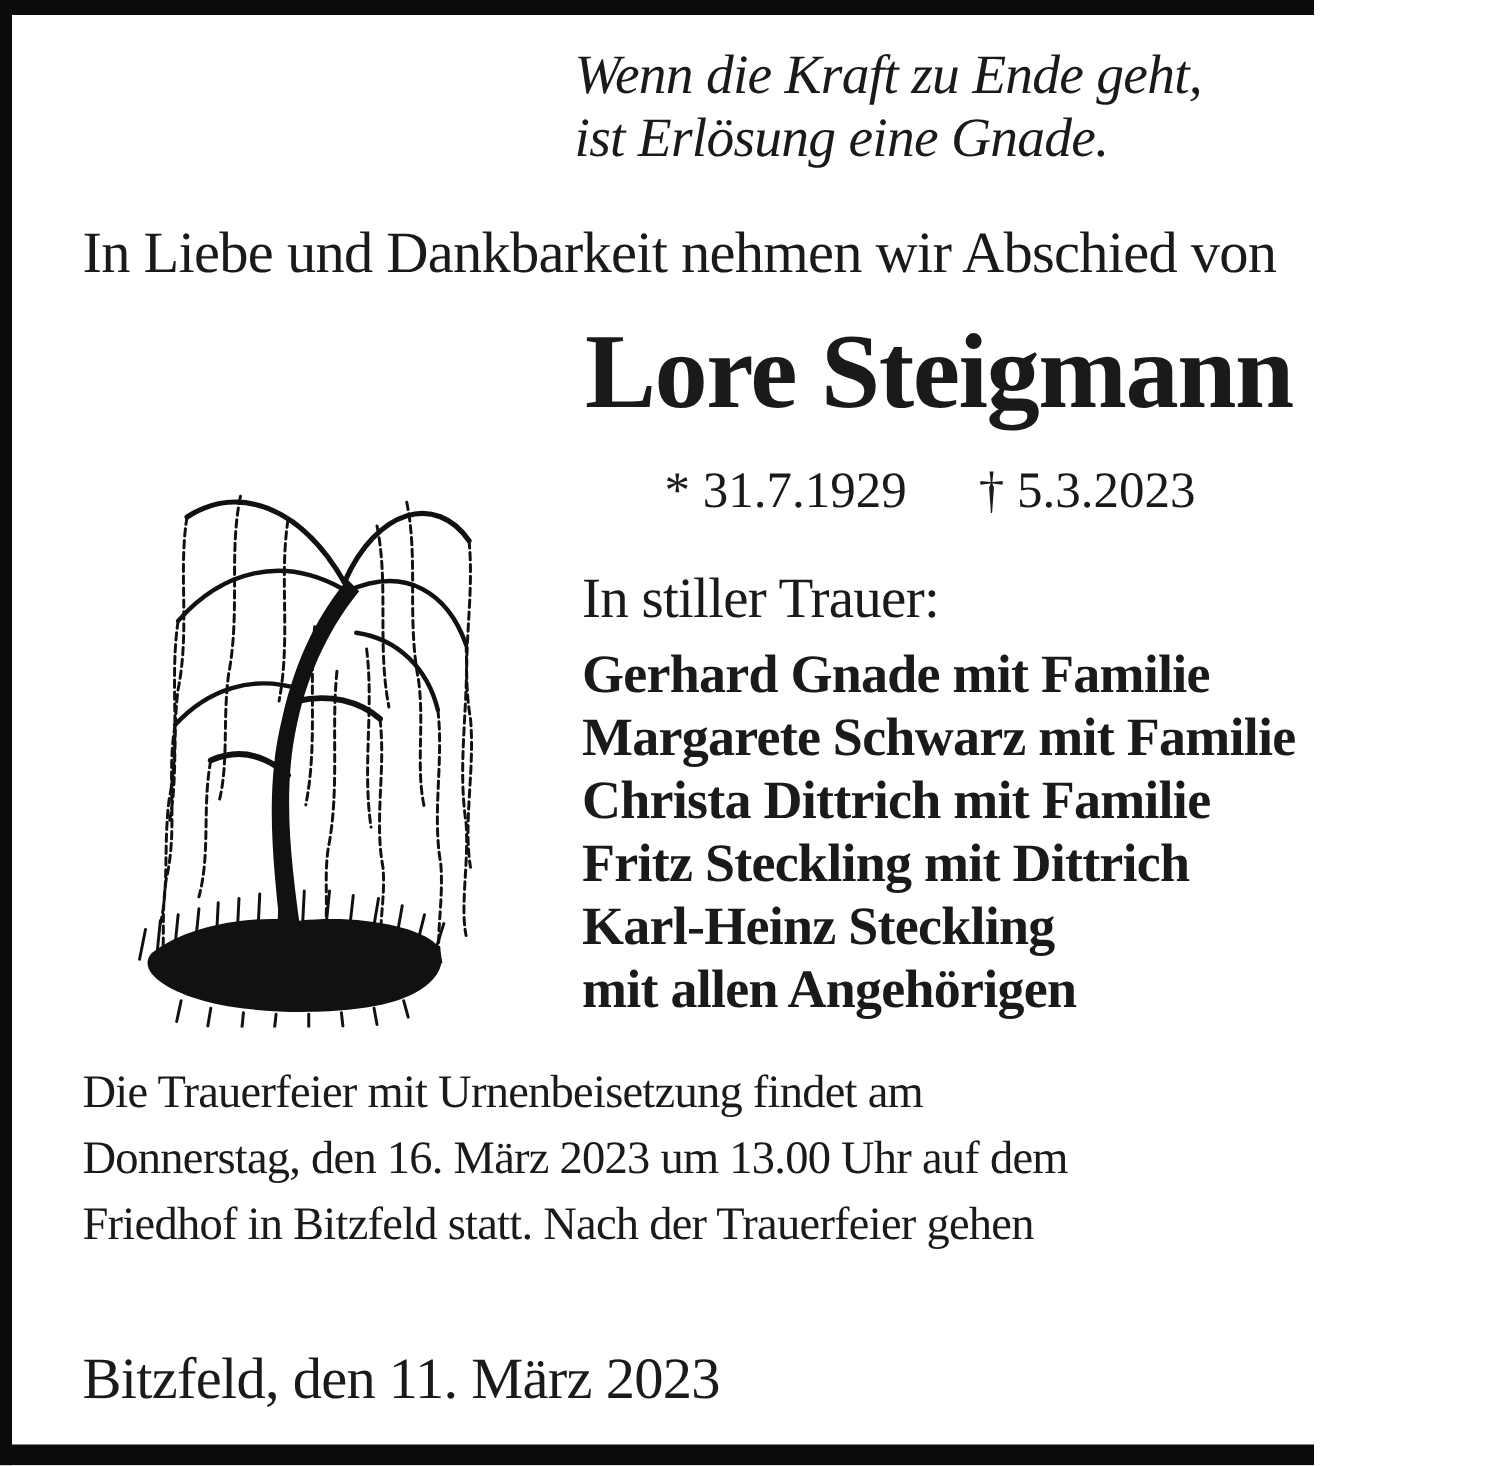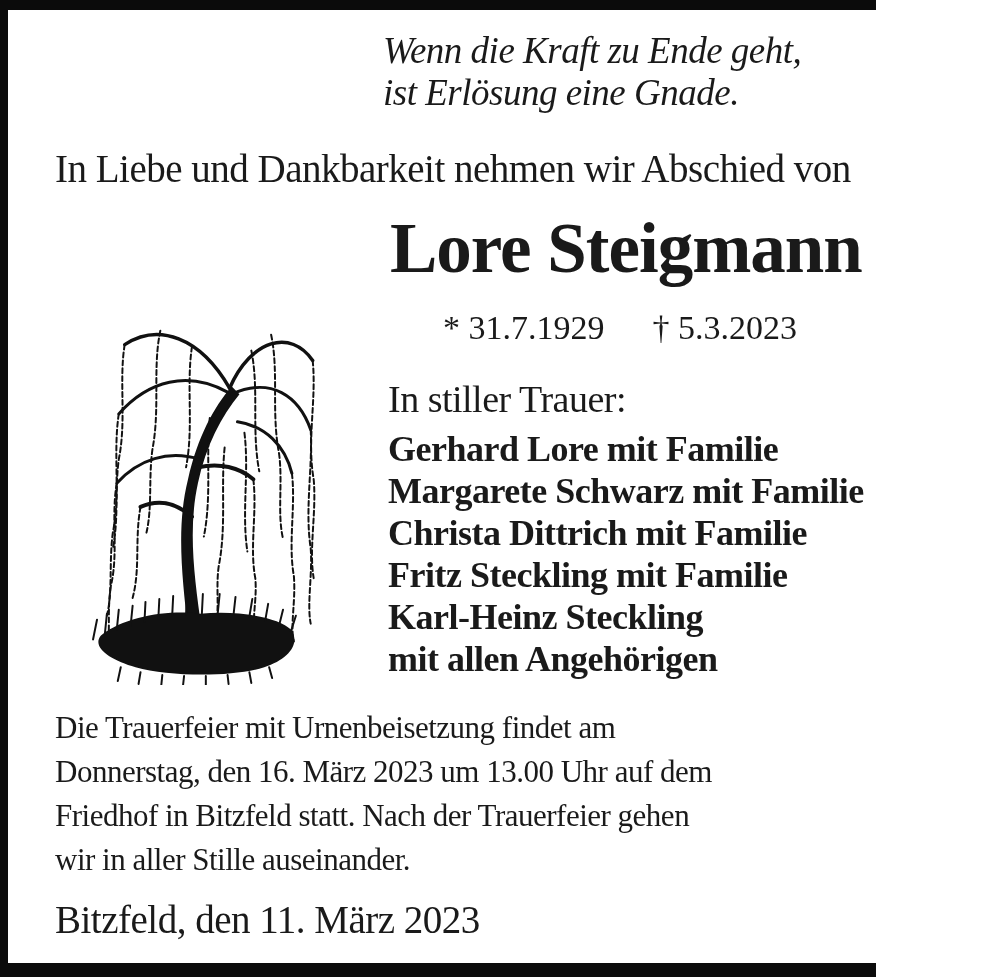--- a/index.html
+++ b/index.html
@@ -123,30 +123,29 @@
 
   <div class="deceased-name">Lore Steigmann</div>
 
   <div class="dates">
     <span class="birth">* 31.7.1929</span><span class="death">† 5.3.2023</span>
   </div>
 
   <div class="mourning-header">In stiller Trauer:</div>
 
   <div class="mourners">
-    <div>Gerhard Lore mit Familie</div>
+    <div>Gerhard Gnade mit Familie</div>
     <div>Margarete Schwarz mit Familie</div>
     <div>Christa Dittrich mit Familie</div>
-    <div>Fritz Steckling mit Familie</div>
+    <div>Fritz Steckling mit Dittrich</div>
     <div>Karl-Heinz Steckling</div>
     <div>mit allen Angehörigen</div>
   </div>
 
   <div class="funeral">
     <div>Die Trauerfeier mit Urnenbeisetzung findet am</div>
     <div>Donnerstag, den 16. März 2023 um 13.00 Uhr auf dem</div>
     <div>Friedhof in Bitzfeld statt. Nach der Trauerfeier gehen</div>
-    <div>wir in aller Stille auseinander.</div>
   </div>
 
   <div class="dateline">Bitzfeld, den 11. März 2023</div>
 
 </div>
 
 </body></html>

